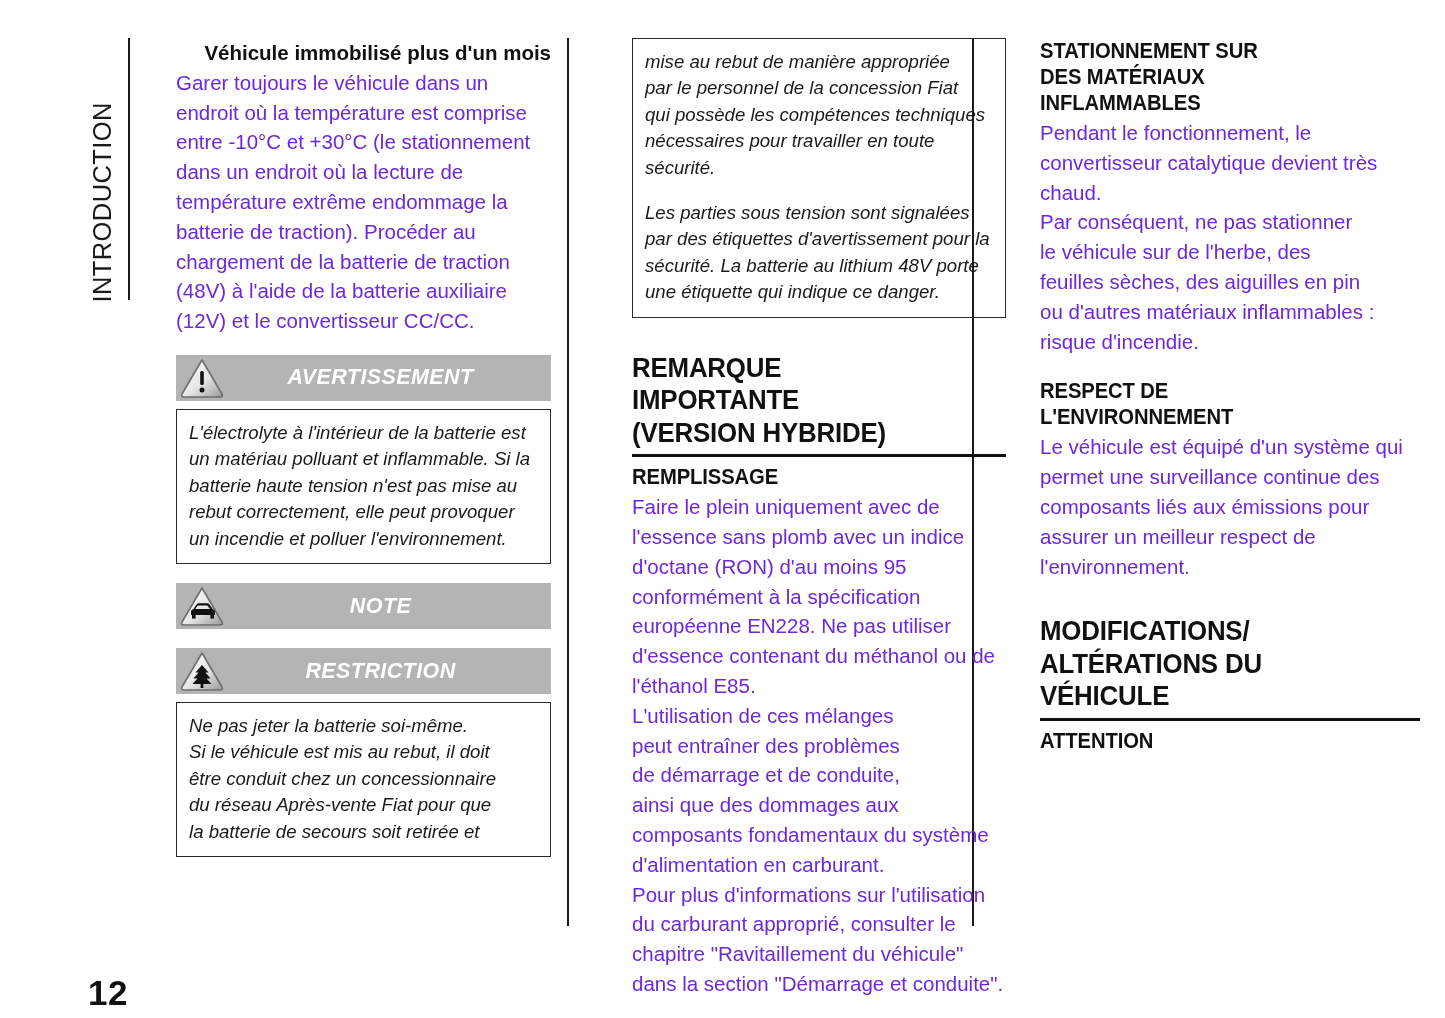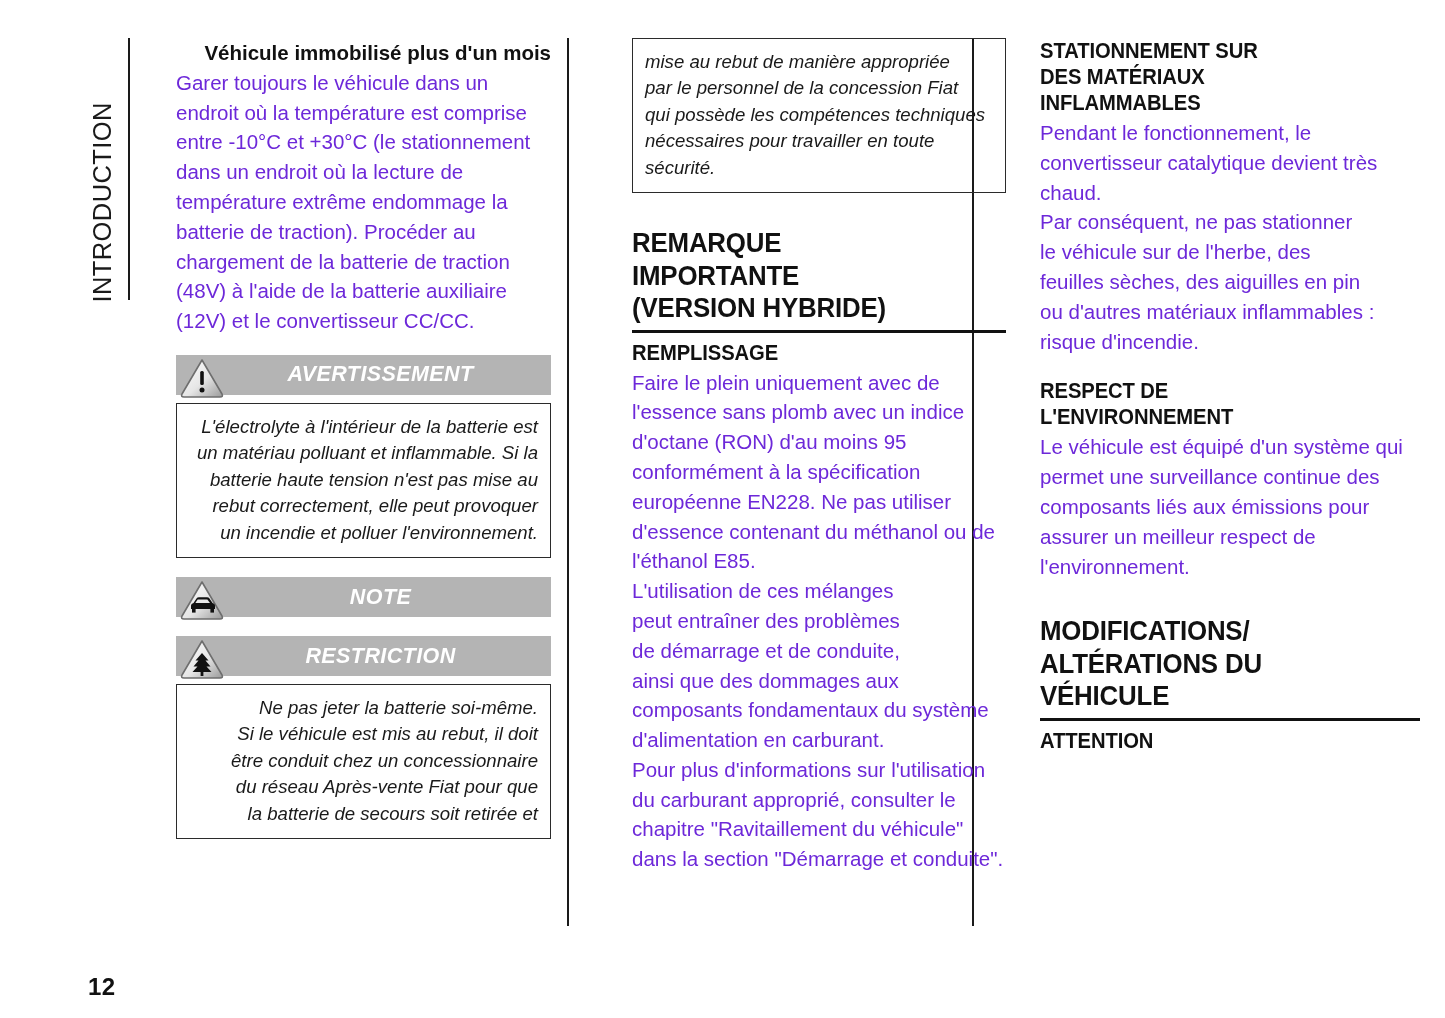--- a/index.html
+++ b/index.html
@@ -116,21 +116,21 @@
     white-space: pre-line;
     transform: scaleX(0.94);
     transform-origin: left center;
     margin-bottom: 2px;
   }
 
   
   .warn-header {
     position: relative;
     background: #b4b4b4;
-    height: 40px;
+    height: 46px;
     display: flex;
     align-items: center;
     justify-content: center;
   }
   .warn-icon {
     position: absolute;
     left: 4px;
     top: 1px;
     width: 46px;
     height: 44px;
@@ -145,42 +145,41 @@
   }
   .warn-body {
     border: 1.6px solid #2b2b2b;
     margin-top: 8px;
     padding: 10px 12px 11px 12px;
     font-size: 18.6px;
     line-height: 26.4px;
     font-style: italic;
     color: #1a1a1a;
     white-space: pre-line;
-    text-align: right;
   }
   .warn-block { margin-top: 19px; }
 
   
   .cont-box {
     border: 1.6px solid #2b2b2b;
     padding: 10px 12px 11px 12px;
     font-size: 18.6px;
     line-height: 26.4px;
     font-style: italic;
     color: #1a1a1a;
   }
   .cont-box p { margin: 0; white-space: pre-line; }
   .cont-box p + p { margin-top: 19px; }
 
   
   #page-number {
     position: absolute;
     left: 88px;
     top: 973px;
-    font-size: 24px;
+    font-size: 35px;
     font-weight: bold;
     color: #111111;
     letter-spacing: 0.5px;
   }
   .gap-md { height: 22px; }
   .gap-lg { height: 34px; }
 </style>
 </head>
 <body>
 
@@ -270,20 +269,21 @@
   </div>
 
   <div class="col" id="col-2">
 
     <div class="cont-box">
       <p>mise au rebut de manière appropriée
 par le personnel de la concession Fiat
 qui possède les compétences techniques
 nécessaires pour travailler en toute
 sécurité.</p>
+      <p>Les parties sous tension sont signalées par des étiquettes d'avertissement pour la sécurité. La batterie au lithium 48V porte une étiquette qui indique ce danger.</p>
     </div>
 
     <div class="gap-lg"></div>
 
     <div class="sec-title">REMARQUE
 IMPORTANTE
 (VERSION HYBRIDE)</div>
     <div class="sec-rule"></div>
 
     <div class="sub-title">REMPLISSAGE</div>

